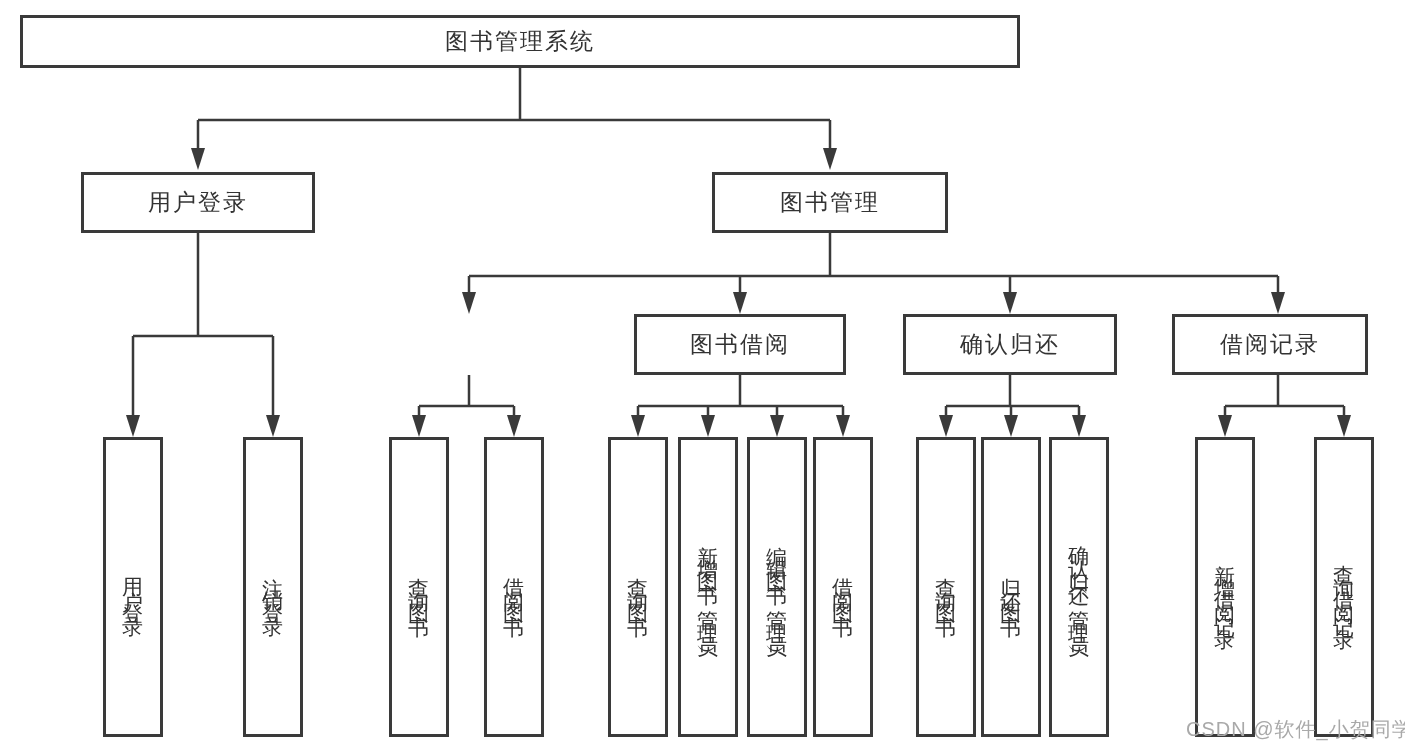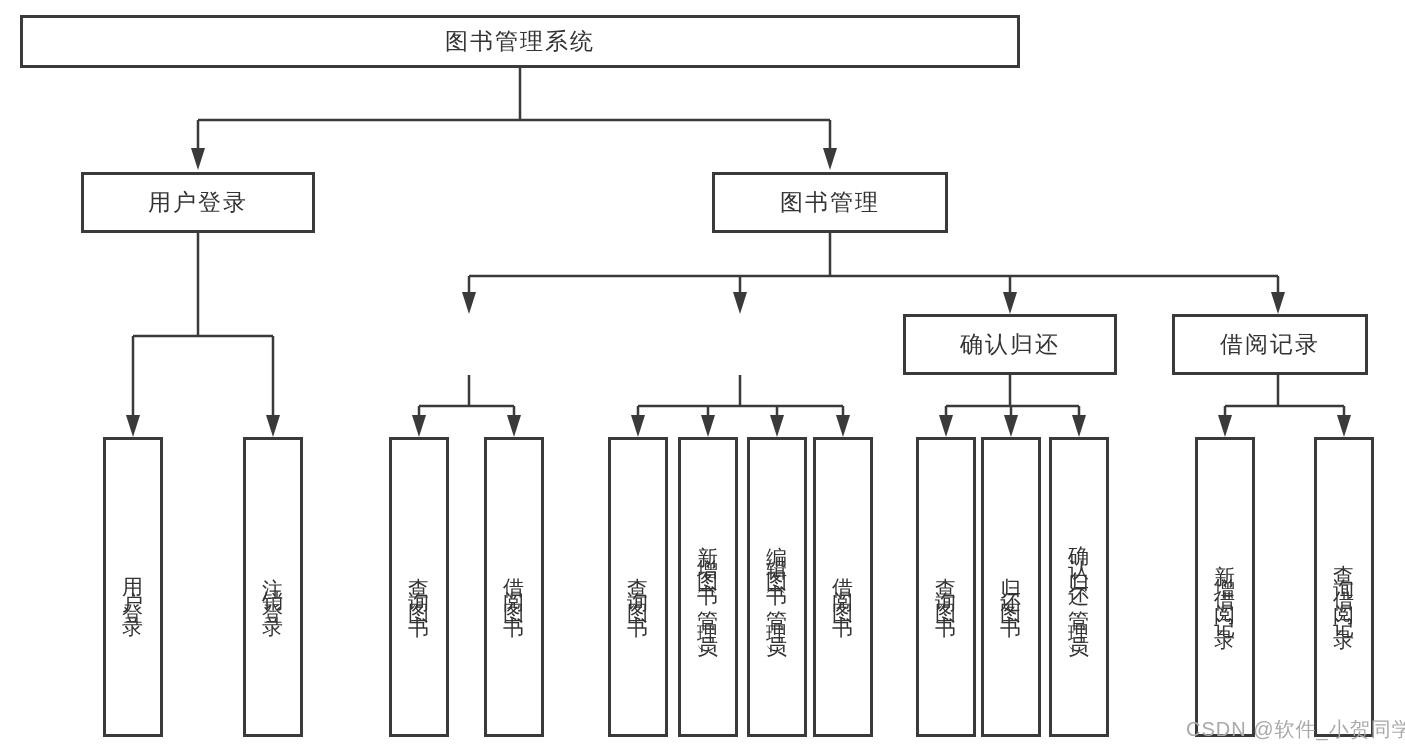--- a/index.html
+++ b/index.html
@@ -104,20 +104,23 @@
     <span>图书管理系统</span>
   </div>
 
   <div class="node h" style="left:81px;top:172px;width:234px;height:61px">
     <span>用户登录</span>
   </div>
   <div class="node h" style="left:712px;top:172px;width:236px;height:61px">
     <span>图书管理</span>
   </div>
 
+  <div class="node h" style="left:634px;top:314px;width:212px;height:61px">
+    <span>图书借阅</span>
+  </div>
   <div class="node h" style="left:903px;top:314px;width:214px;height:61px">
     <span>确认归还</span>
   </div>
   <div class="node h" style="left:1172px;top:314px;width:196px;height:61px">
     <span>借阅记录</span>
   </div>
 
   <div class="node v" style="left:103px;top:437px;width:60px;height:300px">
     <span>用户登录</span>
   </div>

